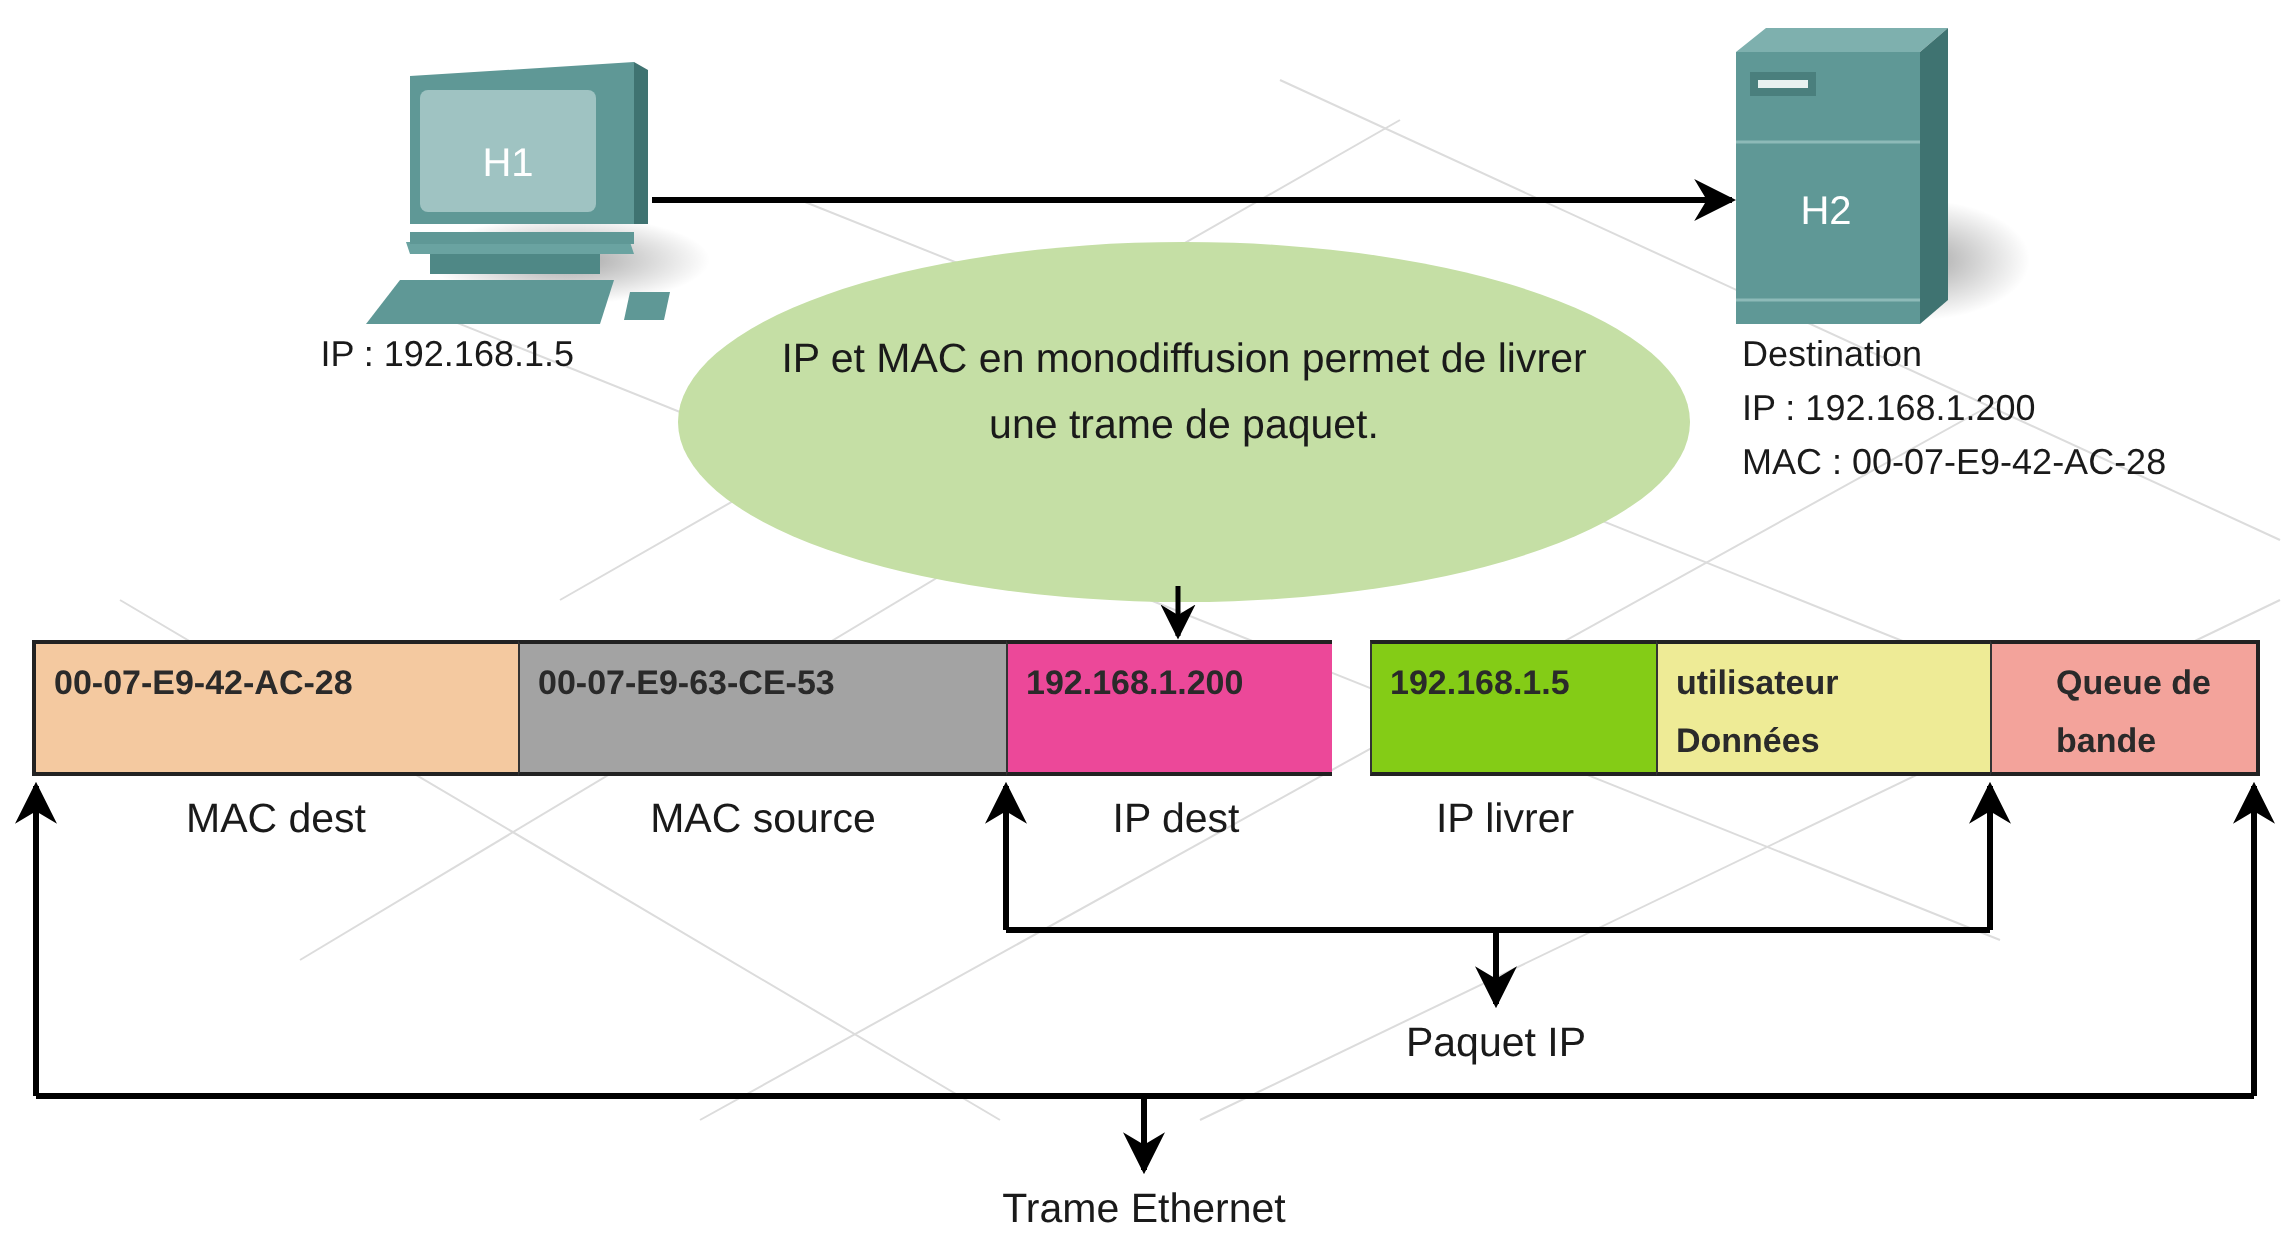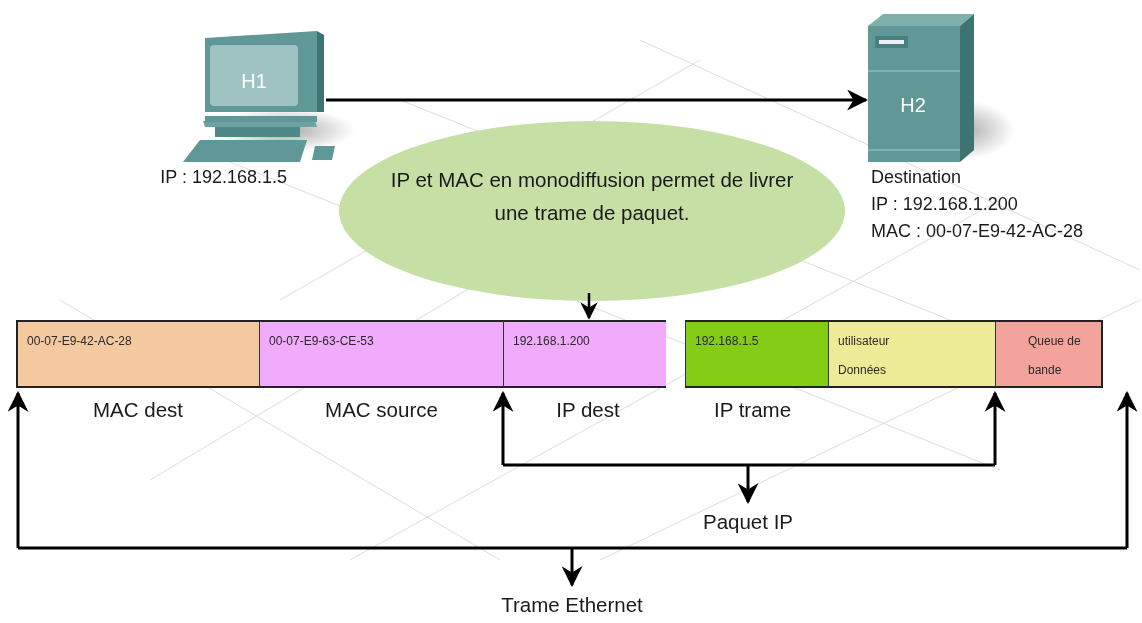--- a/index.html
+++ b/index.html
@@ -6,21 +6,21 @@
   body { width:1142px; height:623px; position:relative; overflow:hidden;
          font-family:"Liberation Sans", sans-serif; color:#1a1a1a; }
   svg.bg { position:absolute; left:0; top:0; }
   .txt { position:absolute; white-space:nowrap; }
   .host-label { font-size:18px; line-height:27px; }
   .right { text-align:right; }
   .bubble-text { position:absolute; left:352px; top:163px; width:480px; text-align:center;
                  font-size:20.5px; line-height:33px; }
   .cell { position:absolute; top:320px; height:68px; box-sizing:border-box;
           border-top:2px solid #222; border-bottom:2px solid #222; border-left:1.5px solid #333;
-          font-size:12px; line-height:29px; padding:5px 0 0 9px; color:#2a2a2a; }
+          font-size:17px; line-height:29px; padding:5px 0 0 9px; color:#2a2a2a;font-weight:bold; }
   .cell.last { border-right:2px solid #222; }
   .cell.first { border-left:2px solid #222; }
   .field-label { position:absolute; top:398px; font-size:20.5px; text-align:center; }
   .group-label { position:absolute; font-size:20.5px; text-align:center; }
 </style>
 </head>
 <body>
 
 <svg class="bg" width="1142" height="623">
   <defs>
@@ -99,37 +99,37 @@
 </div>
 
 <div class="bubble-text">
   <div>IP et MAC en monodiffusion permet de livrer</div>
   <div>une trame de paquet.</div>
 </div>
 
 <div class="cell first" style="left:16px; width:244px; background:#f4c9a0;">
   <span>00-07-E9-42-AC-28</span>
 </div>
-<div class="cell" style="left:259px; width:245px; background:#f0abfc;">
+<div class="cell" style="left:259px; width:245px; background:#a3a3a3;">
   <span>00-07-E9-63-CE-53</span>
 </div>
-<div class="cell" style="left:503px; width:163px; background:#f0abfc;">
+<div class="cell" style="left:503px; width:163px; background:#ec4899;">
   <span>192.168.1.200</span>
 </div>
 <div class="cell" style="left:685px; width:164px; background:#84cc16;">
   <span>192.168.1.5</span>
 </div>
 <div class="cell" style="left:828px; width:168px; background:#eeeb96;">
   <div>utilisateur</div>
   <div>Données</div>
 </div>
-<div class="cell last" style="left:995px; width:108px; background:#f3a39b;padding-left:32px;">
+<div class="cell last" style="left:995px; width:135px; background:#f3a39b;padding-left:32px;">
   <div>Queue de</div>
   <div>bande</div>
 </div>
 
 <div class="field-label" style="left:16px; width:244px;">MAC dest</div>
 <div class="field-label" style="left:259px; width:245px;">MAC source</div>
 <div class="field-label" style="left:503px; width:170px;">IP dest</div>
-<div class="field-label" style="left:665px; width:175px;">IP trame</div>
+<div class="field-label" style="left:665px; width:175px;">IP livrer</div>
 
 <div class="group-label" style="left:648px; width:200px; top:510px;">Paquet IP</div>
 <div class="group-label" style="left:452px; width:240px; top:593px;">Trame Ethernet</div>
 
 </body></html>

